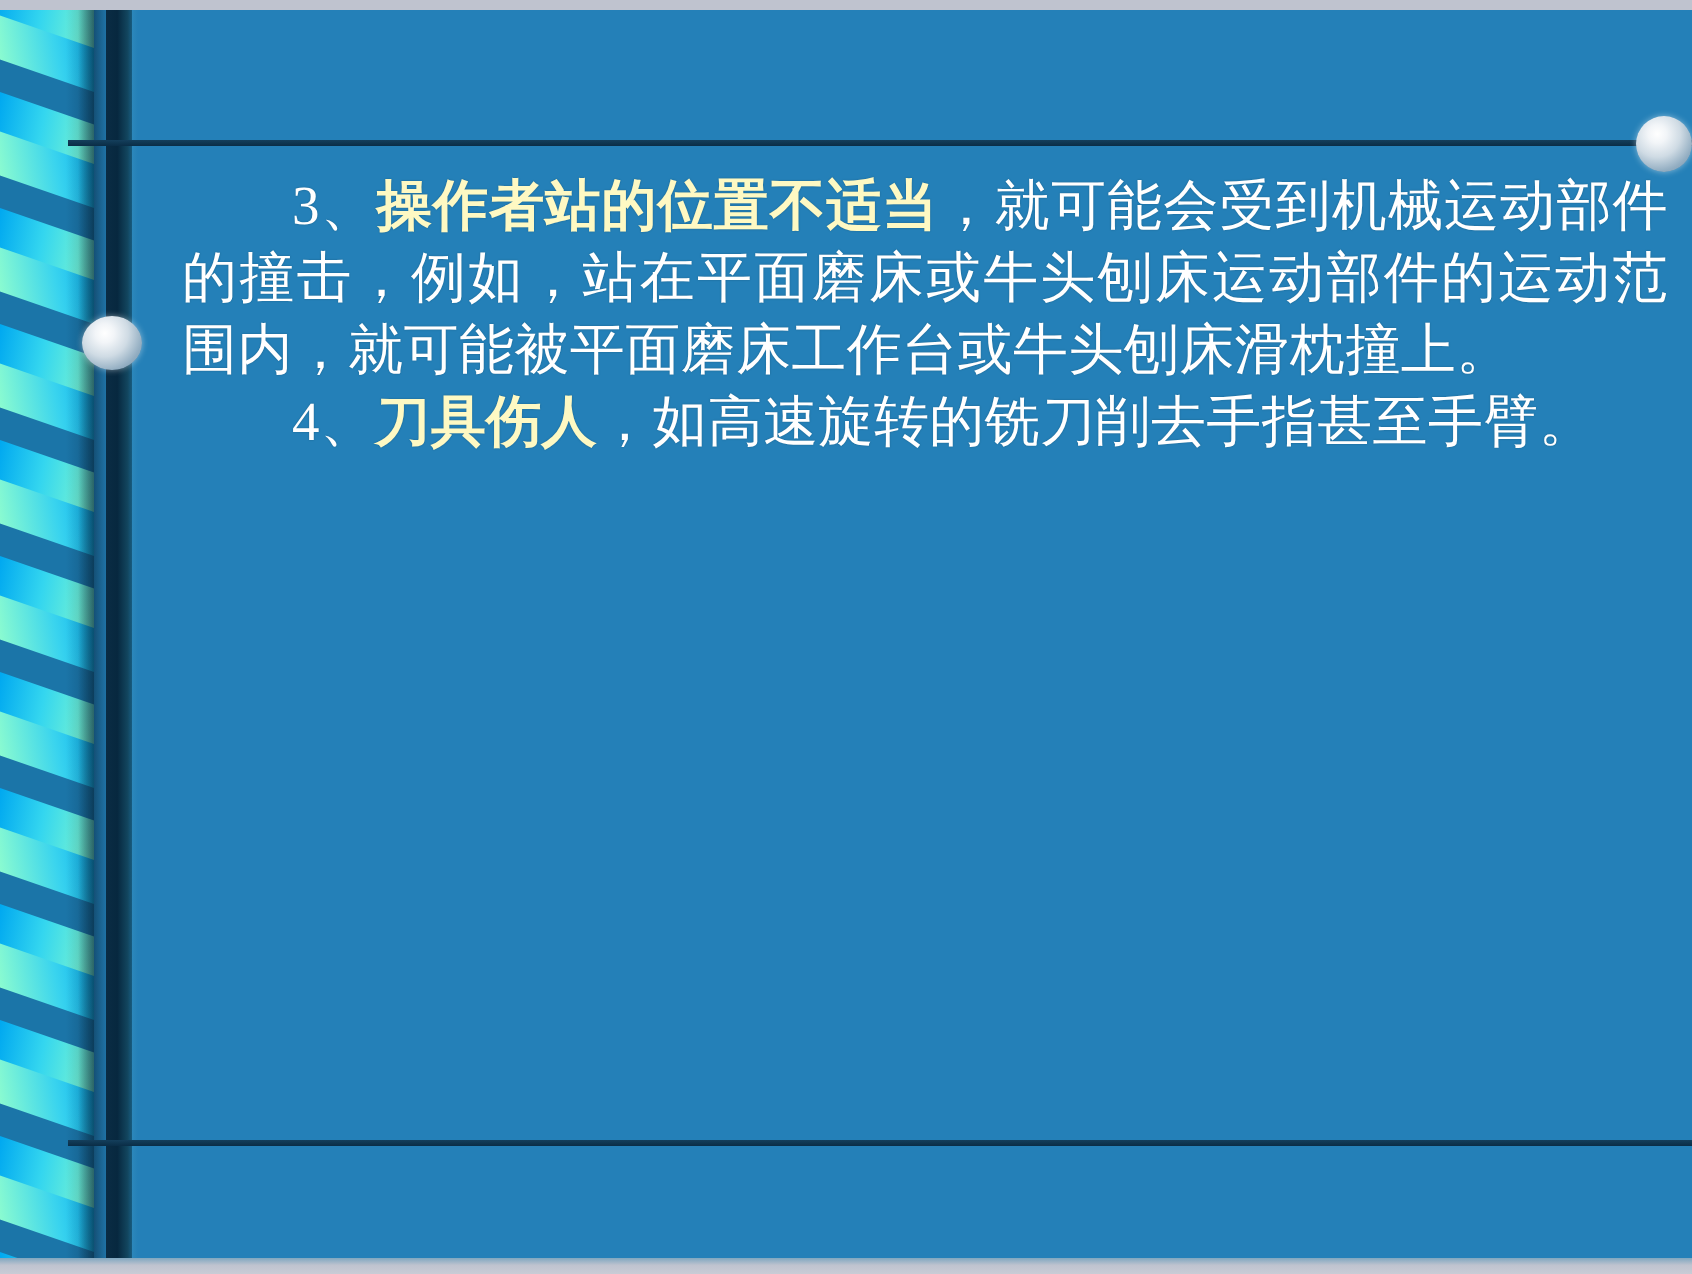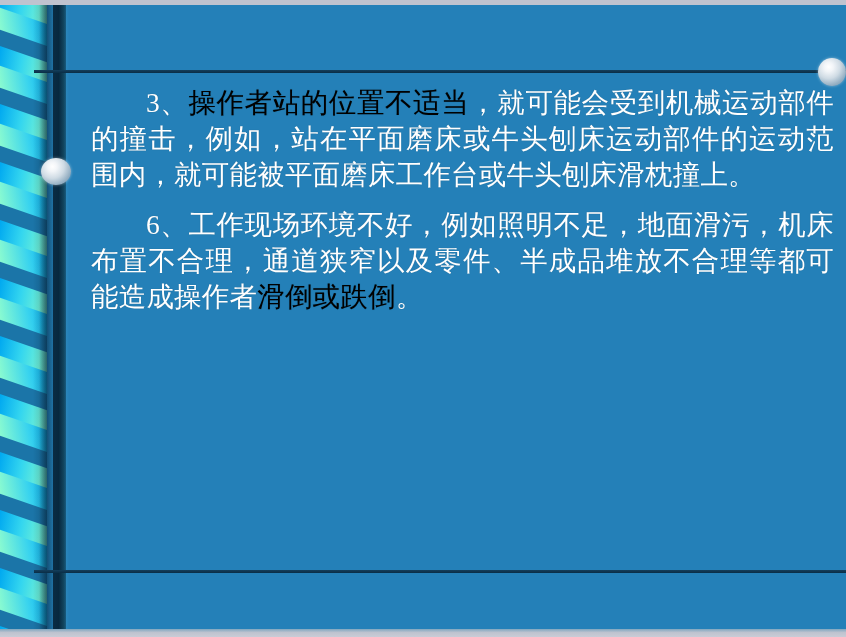--- a/index.html
+++ b/index.html
@@ -99,21 +99,21 @@
     font-size:27.5px;
     line-height:36px;
     letter-spacing:.2px;
     text-align:justify;
     text-justify:inter-ideograph;
     text-indent:2em;
     font-family:"Liberation Serif","DejaVu Serif",serif;
     text-shadow:0 0 1px rgba(0,0,0,.25);
   }
   p.para.gap{margin-top:14px;}
-  .hl{color:#000000;font-weight:normal;}
+  .hl{color:#fef9c3;font-weight:bold;}
   .num{font-family:"Liberation Serif","DejaVu Serif",serif;}
 
   
   .bottom-band{
     position:absolute;left:69px;top:579px;right:0;height:50px;z-index:14;
     background:#2480b8;
   }
 </style>
 </head>
 <body>
@@ -194,25 +194,25 @@
   <div class="sphere left-dot"></div>
   <div class="sphere right-dot"></div>
 
   <div class="body-panel">
     <div class="content">
 
       <p class="para">
         <span class="num">3、</span><span class="hl">操作者站的位置不适当</span><span>，就可能会受到机械运动部件的撞击，例如，站在平面磨床或牛头刨床运动部件的运动范围内，就可能被平面磨床工作台或牛头刨床滑枕撞上。</span>
       </p>
 
-
-
-      <p class="para gap">
-        <span class="num">6、</span><span>工作现场环境不好，例如照明不足，地面滑污，机床布置不合理，通道狭窄以及零件、半成品堆放不合理等都可能造成操作者</span><span class="hl">滑倒或跌倒</span><span>。</span>
+      <p class="para">
+        <span class="num">4、</span><span class="hl">刀具伤人</span><span>，如高速旋转的铣刀削去手指甚至手臂。</span>
       </p>
+
+
 
 
     </div>
   </div>
 
   <div class="bottom-band"></div>
   <div class="edge-strip bottom"></div>
 
 </div>
 

